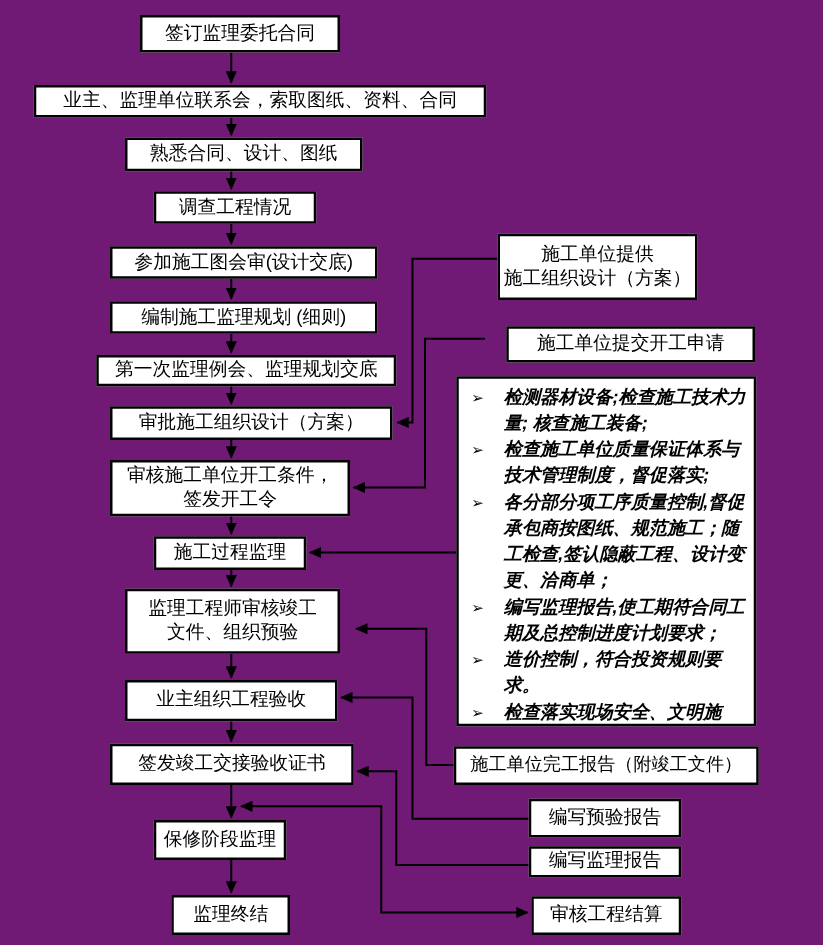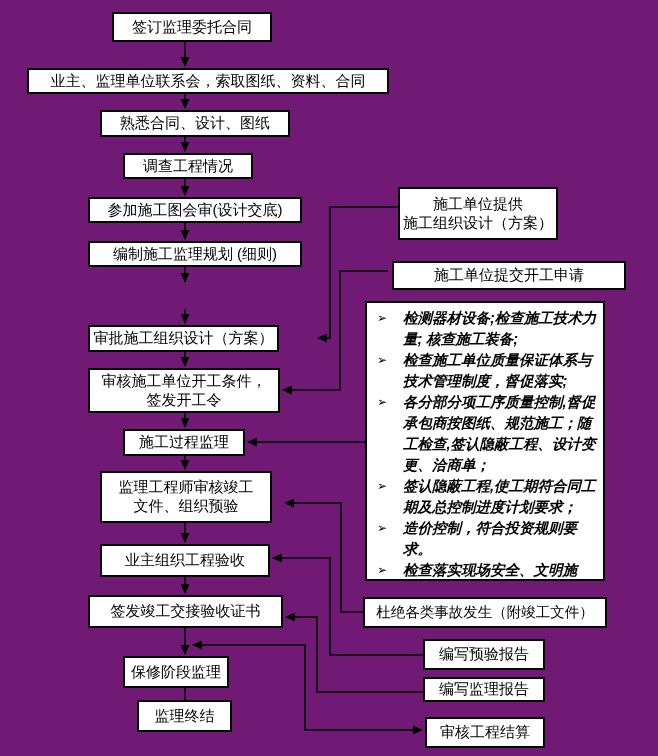--- a/index.html
+++ b/index.html
@@ -80,60 +80,61 @@
       <path d="M193,645 H305 V730 H422" marker-start="url(#arr)" marker-end="url(#arr)"></path>
     </g>
   </svg>
 
   <div class="box" style="left:112px;top:12px;width:160px;height:30px">签订监理委托合同</div>
   <div class="box" style="left:27px;top:68px;width:362px;height:26px">业主、监理单位联系会，索取图纸、资料、合同</div>
   <div class="box" style="left:100px;top:110px;width:190px;height:27px">熟悉合同、设计、图纸</div>
   <div class="box" style="left:88px;top:197px;width:214px;height:26px">参加施工图会审(设计交底)</div>
   <div class="box" style="left:123px;top:153px;width:130px;height:26px">调查工程情况</div>
   <div class="box" style="left:88px;top:241px;width:214px;height:26px">编制施工监理规划 (细则)</div>
-  <div class="box" style="left:88px;top:325px;width:191px;height:27px">审批施工组织设计（方案）</div>
+  <div class="box" style="left:77px;top:284px;width:240px;height:25px">第一次监理例会、监理规划交底</div>
+  <div class="box" style="left:88px;top:325px;width:226px;height:27px">审批施工组织设计（方案）</div>
   <div class="box" style="left:88px;top:368px;width:192px;height:45px">审核施工单位开工条件，
 签发开工令</div>
   <div class="box" style="left:123px;top:429px;width:122px;height:27px">施工过程监理</div>
   <div class="box" style="left:100px;top:471px;width:172px;height:52px">监理工程师审核竣工
 文件、组织预验</div>
   <div class="box" style="left:100px;top:544px;width:170px;height:33px">业主组织工程验收</div>
   <div class="box" style="left:88px;top:595px;width:195px;height:33px">签发竣工交接验收证书</div>
   <div class="box" style="left:123px;top:656px;width:106px;height:32px">保修阶段监理</div>
-  <div class="box" style="left:137px;top:700px;width:95px;height:32px">监理终结</div>
+  <div class="box" style="left:137px;top:716px;width:95px;height:32px">监理终结</div>
 
   <div class="box" style="left:398px;top:187px;width:160px;height:53px">施工单位提供
 施工组织设计（方案）</div>
-  <div class="box" style="left:392px;top:261px;width:234px;height:29px">施工单位提交开工申请</div>
+  <div class="box" style="left:405px;top:261px;width:199px;height:29px">施工单位提交开工申请</div>
 
   <div class="panel" style="left:365px;top:301px;width:240px;height:280px">
     <div class="bullet-row">
       <span class="bullet-marker">➢</span>
       <span class="bullet-text">检测器材设备;检查施工技术力量; 核查施工装备;</span>
     </div>
     <div class="bullet-row">
       <span class="bullet-marker">➢</span>
       <span class="bullet-text">检查施工单位质量保证体系与技术管理制度，督促落实;</span>
     </div>
     <div class="bullet-row">
       <span class="bullet-marker">➢</span>
       <span class="bullet-text">各分部分项工序质量控制,督促承包商按图纸、规范施工；随工检查,签认隐蔽工程、设计变更、洽商单；</span>
     </div>
     <div class="bullet-row">
       <span class="bullet-marker">➢</span>
-      <span class="bullet-text">签认隐蔽工程,使工期符合同工期及总控制进度计划要求；</span>
+      <span class="bullet-text">编写监理报告,使工期符合同工期及总控制进度计划要求；</span>
     </div>
     <div class="bullet-row">
       <span class="bullet-marker">➢</span>
       <span class="bullet-text">造价控制，符合投资规则要求。</span>
     </div>
     <div class="bullet-row">
       <span class="bullet-marker">➢</span>
       <span class="bullet-text">检查落实现场安全、文明施工，杜绝各类事故发生。</span>
     </div>
   </div>
 
-  <div class="box" style="left:363px;top:597px;width:244px;height:31px;font-size:14.5px">杜绝各类事故发生（附竣工文件）</div>
+  <div class="box" style="left:363px;top:597px;width:244px;height:31px;font-size:14.5px">施工单位完工报告（附竣工文件）</div>
   <div class="box" style="left:423px;top:639px;width:122px;height:31px">编写预验报告</div>
   <div class="box" style="left:423px;top:677px;width:122px;height:25px">编写监理报告</div>
   <div class="box" style="left:425px;top:717px;width:120px;height:31px">审核工程结算</div>
 
 </div>
 
 </body></html>

